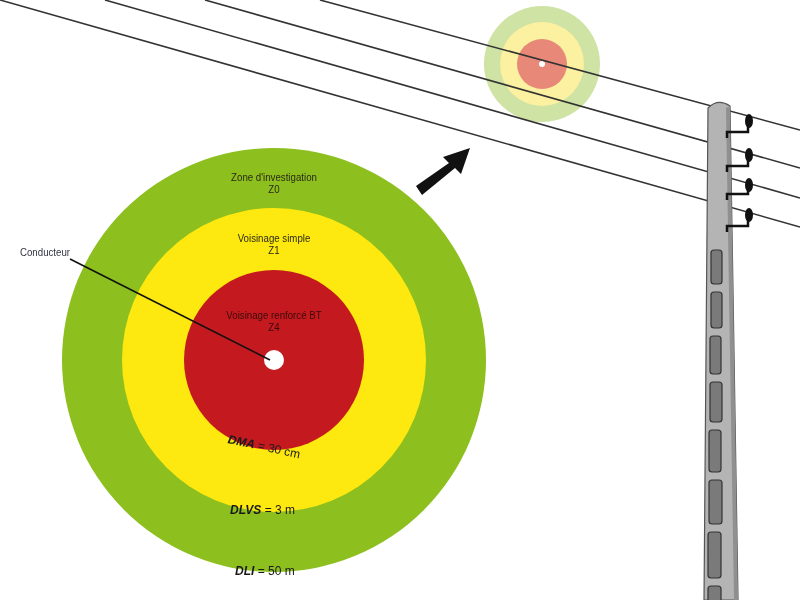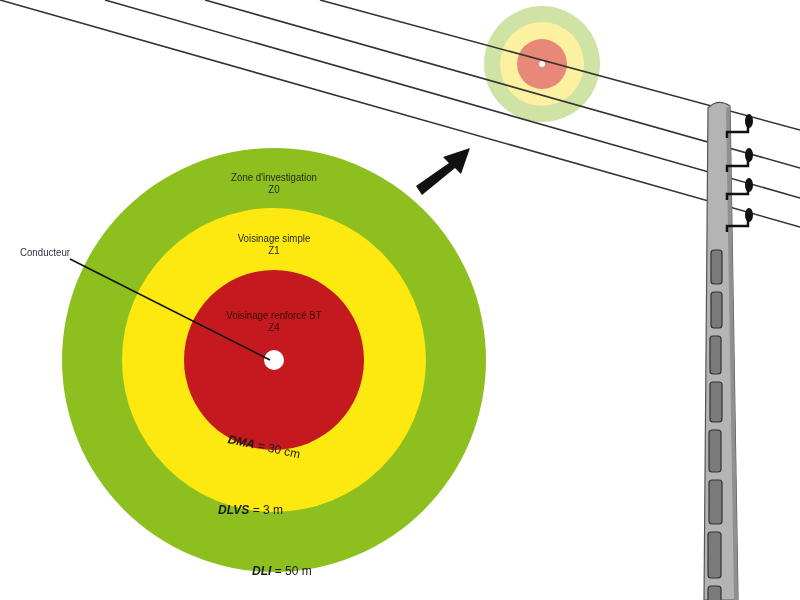--- a/index.html
+++ b/index.html
@@ -87,21 +87,21 @@
 <div class="lbl" style="left:184px; top:309px; width:180px; color:#3a0a0a;">
   <div>Voisinage renforcé BT</div>
   <div>Z4</div>
 </div>
 
 <div class="dist" style="left:228px; top:432px; transform: rotate(12deg); transform-origin: left;">
   <b>DMA</b>
   <span class="val">= 30 cm</span>
 </div>
 
-<div class="dist" style="left:218px; top:503px;">
+<div class="dist" style="left:230px; top:503px;">
   <b>DLVS</b>
   <span class="val">= 3 m</span>
 </div>
 
-<div class="dist" style="left:252px; top:564px;">
+<div class="dist" style="left:235px; top:564px;">
   <b>DLI</b>
   <span class="val">= 50 m</span>
 </div>
 
 </body></html>

